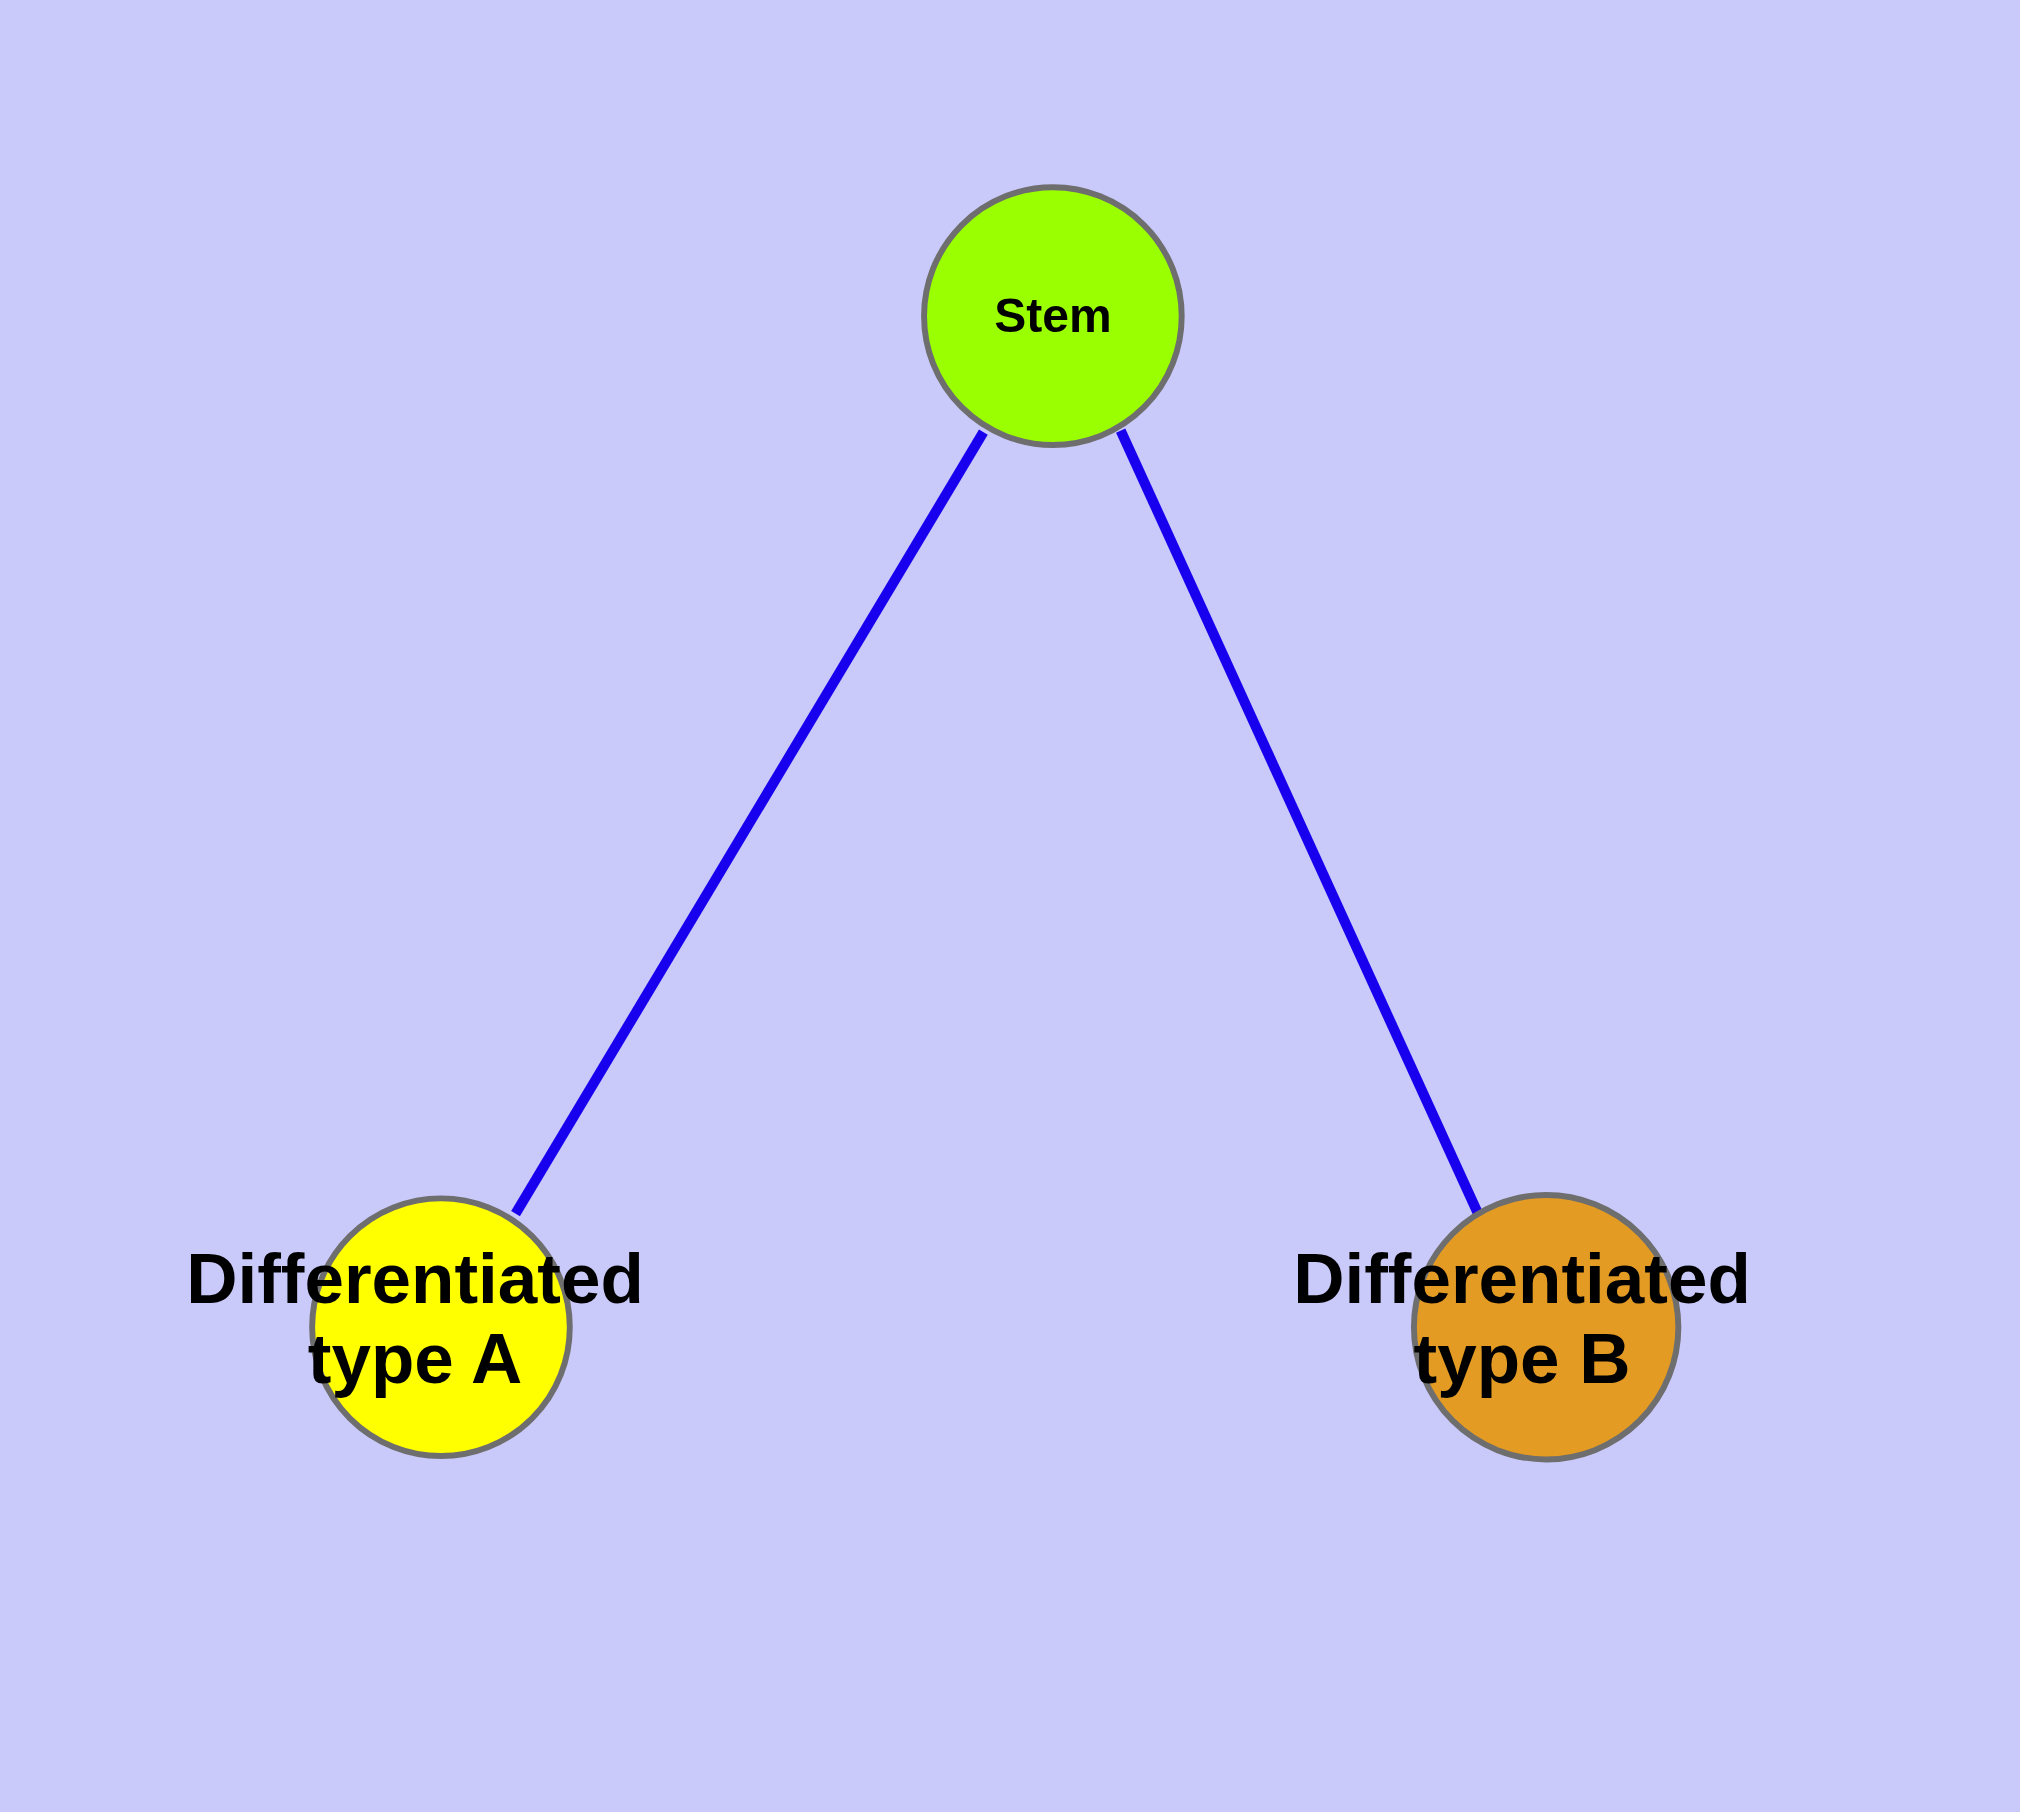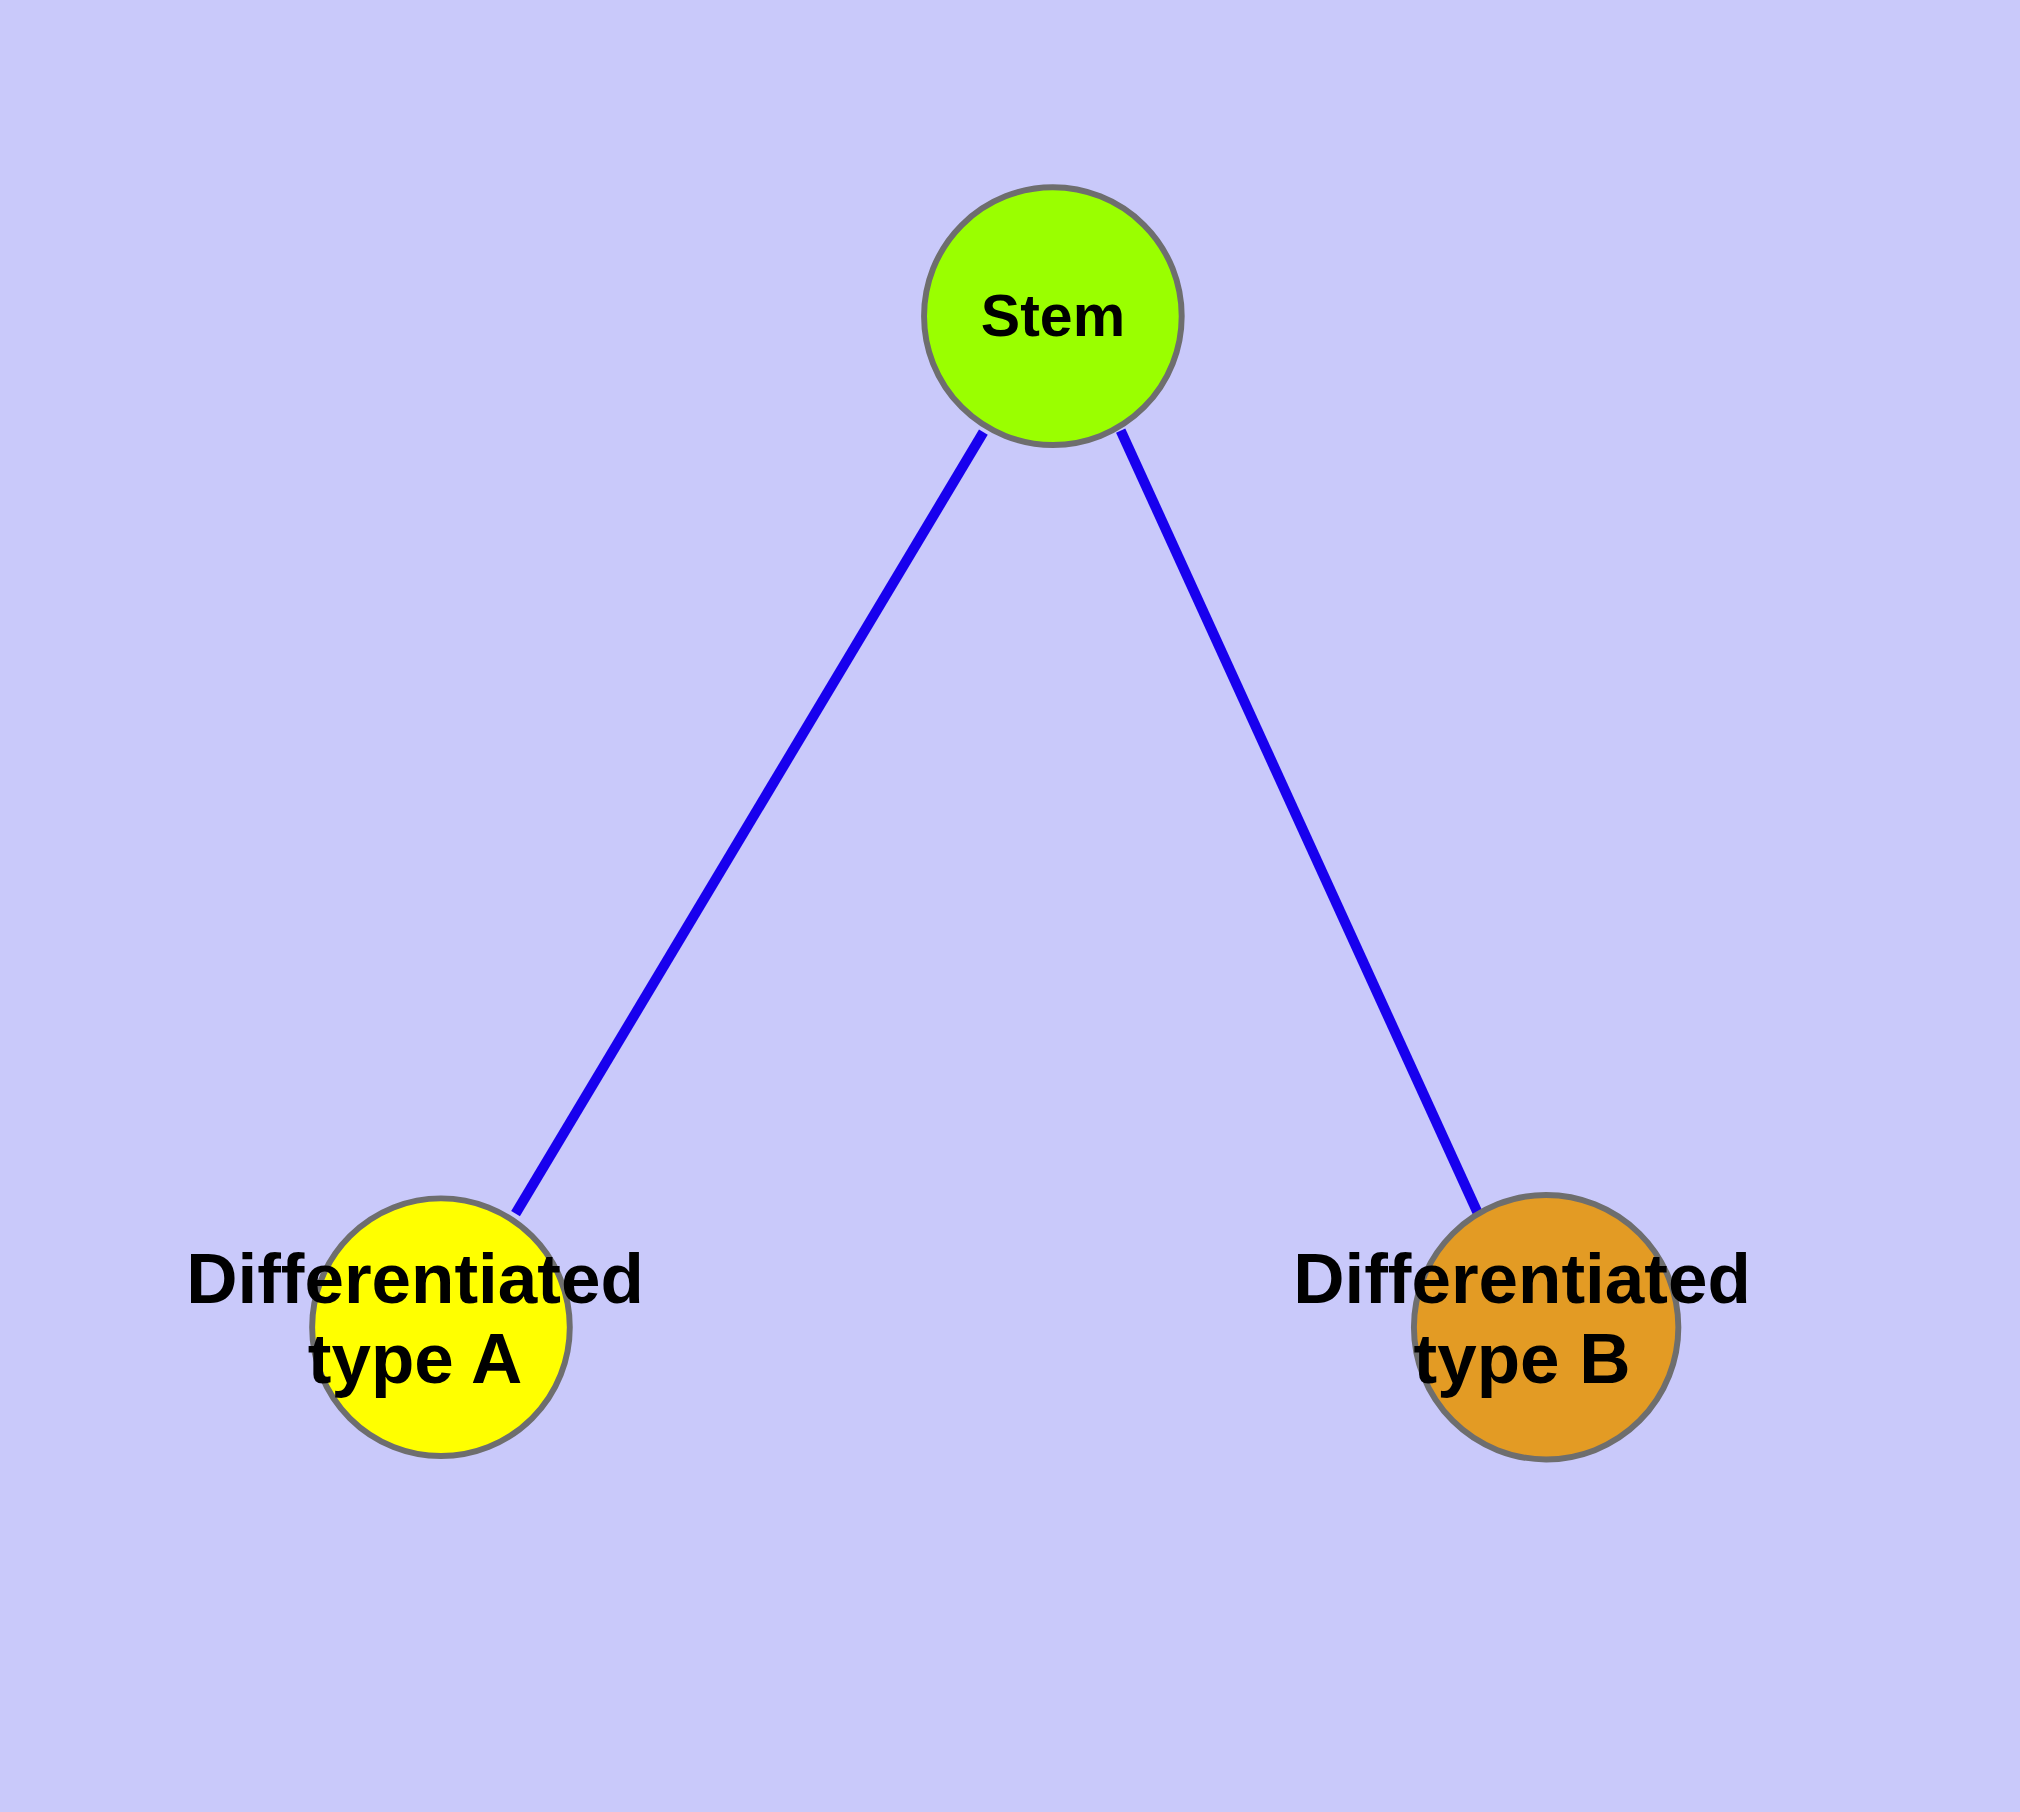--- a/index.html
+++ b/index.html
@@ -70,21 +70,21 @@
       <line x1="1160" y1="510" x2="608" y2="1432" stroke="#1800ee" stroke-width="12" stroke-linecap="butt"></line>
       <line x1="1322" y1="508" x2="1745" y2="1435" stroke="#1800ee" stroke-width="12" stroke-linecap="butt"></line>
     </g>
     <g>
       <circle cx="1242" cy="373" r="152" fill="#9aff00" stroke="#6e6e6e" stroke-width="7"></circle>
       <circle cx="520" cy="1566" r="152" fill="#ffff00" stroke="#6e6e6e" stroke-width="7"></circle>
       <circle cx="1824" cy="1566" r="156" fill="#e39b24" stroke="#6e6e6e" stroke-width="7"></circle>
     </g>
   </svg>
 
-  <div class="node-label" id="label-stem" style="left: 1053px; top: 316px; font-size: 59px; color: rgb(0, 0, 0);">Stem</div>
+  <div class="node-label" id="label-stem" style="left: 1053px; top: 316px; font-size: 48px; color: rgb(0, 0, 0);">Stem</div>
 
   <div class="node-label" id="label-diff-a" style="left: 415px; top: 1319px; font-size: 71px; color: rgb(0, 0, 0);">Differentiated
 type A</div>
 
   <div class="node-label" id="label-diff-b" style="left: 1522px; top: 1319px; font-size: 71px; color: rgb(0, 0, 0);">Differentiated
 type B</div>
 
 </div>
 
 

